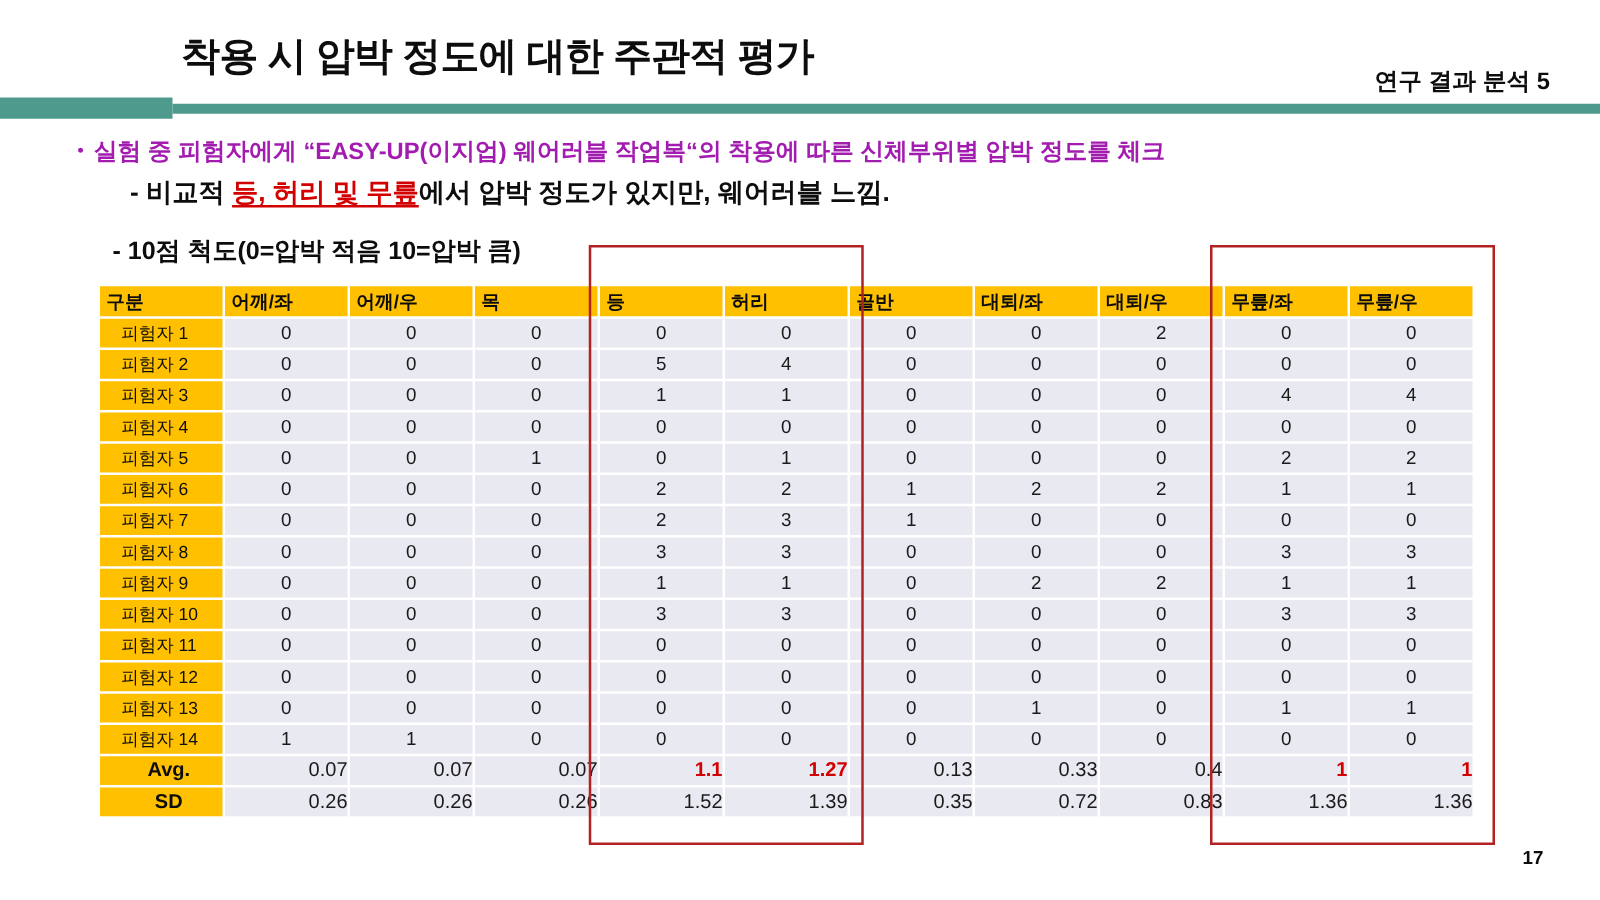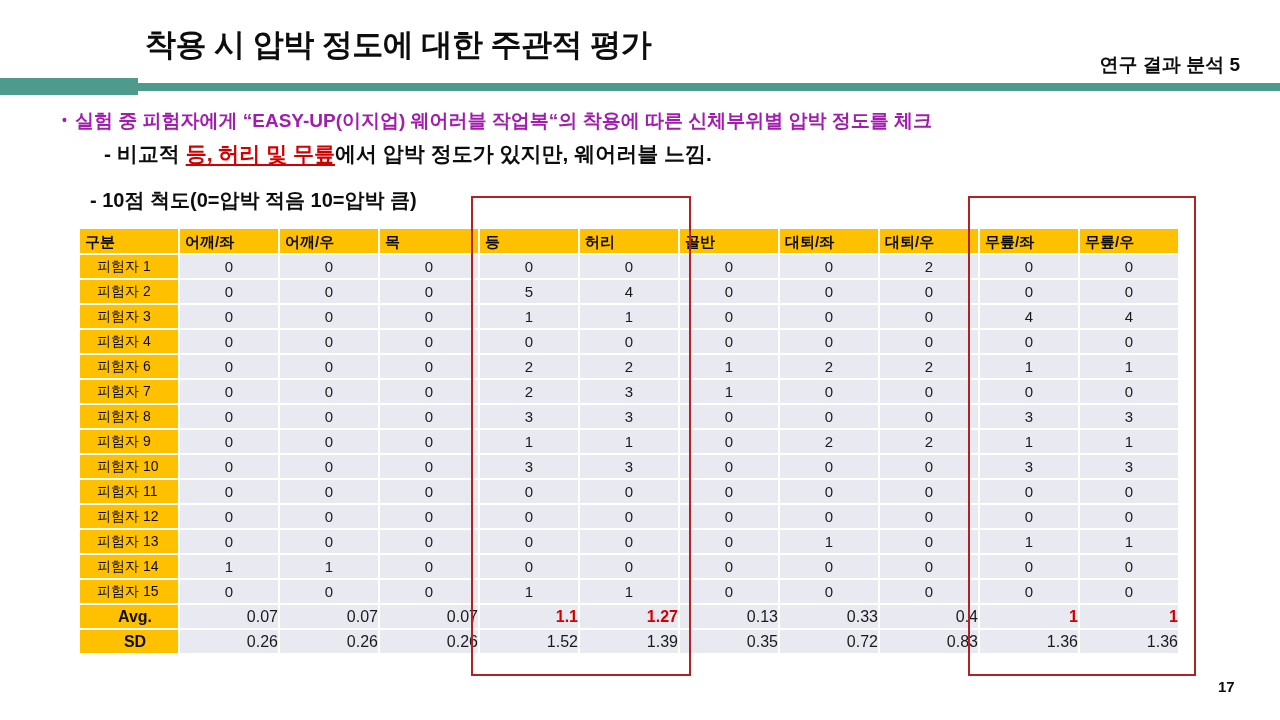--- a/index.html
+++ b/index.html
@@ -170,20 +170,33 @@
         <td>0</td>
         <td>0</td>
         <td>0</td>
         <td>0</td>
         <td>0</td>
         <td>0</td>
         <td>0</td>
         <td>0</td>
       </tr>
       <tr>
+        <th>피험자 5</th>
+        <td>0</td>
+        <td>0</td>
+        <td>1</td>
+        <td>0</td>
+        <td>1</td>
+        <td>0</td>
+        <td>0</td>
+        <td>0</td>
+        <td>2</td>
+        <td>2</td>
+      </tr>
+      <tr>
         <th>피험자 6</th>
         <td>0</td>
         <td>0</td>
         <td>0</td>
         <td>2</td>
         <td>2</td>
         <td>1</td>
         <td>2</td>
         <td>2</td>
         <td>1</td>
@@ -280,33 +293,20 @@
         <td>1</td>
         <td>1</td>
       </tr>
       <tr>
         <th>피험자 14</th>
         <td>1</td>
         <td>1</td>
         <td>0</td>
         <td>0</td>
         <td>0</td>
-        <td>0</td>
-        <td>0</td>
-        <td>0</td>
-        <td>0</td>
-        <td>0</td>
-      </tr>
-      <tr>
-        <th>피험자 15</th>
-        <td>0</td>
-        <td>0</td>
-        <td>0</td>
-        <td>1</td>
-        <td>1</td>
         <td>0</td>
         <td>0</td>
         <td>0</td>
         <td>0</td>
         <td>0</td>
       </tr>
       <tr class="summary-row">
         <th class="summary">Avg.</th>
         <td>0.07</td>
         <td>0.07</td>

